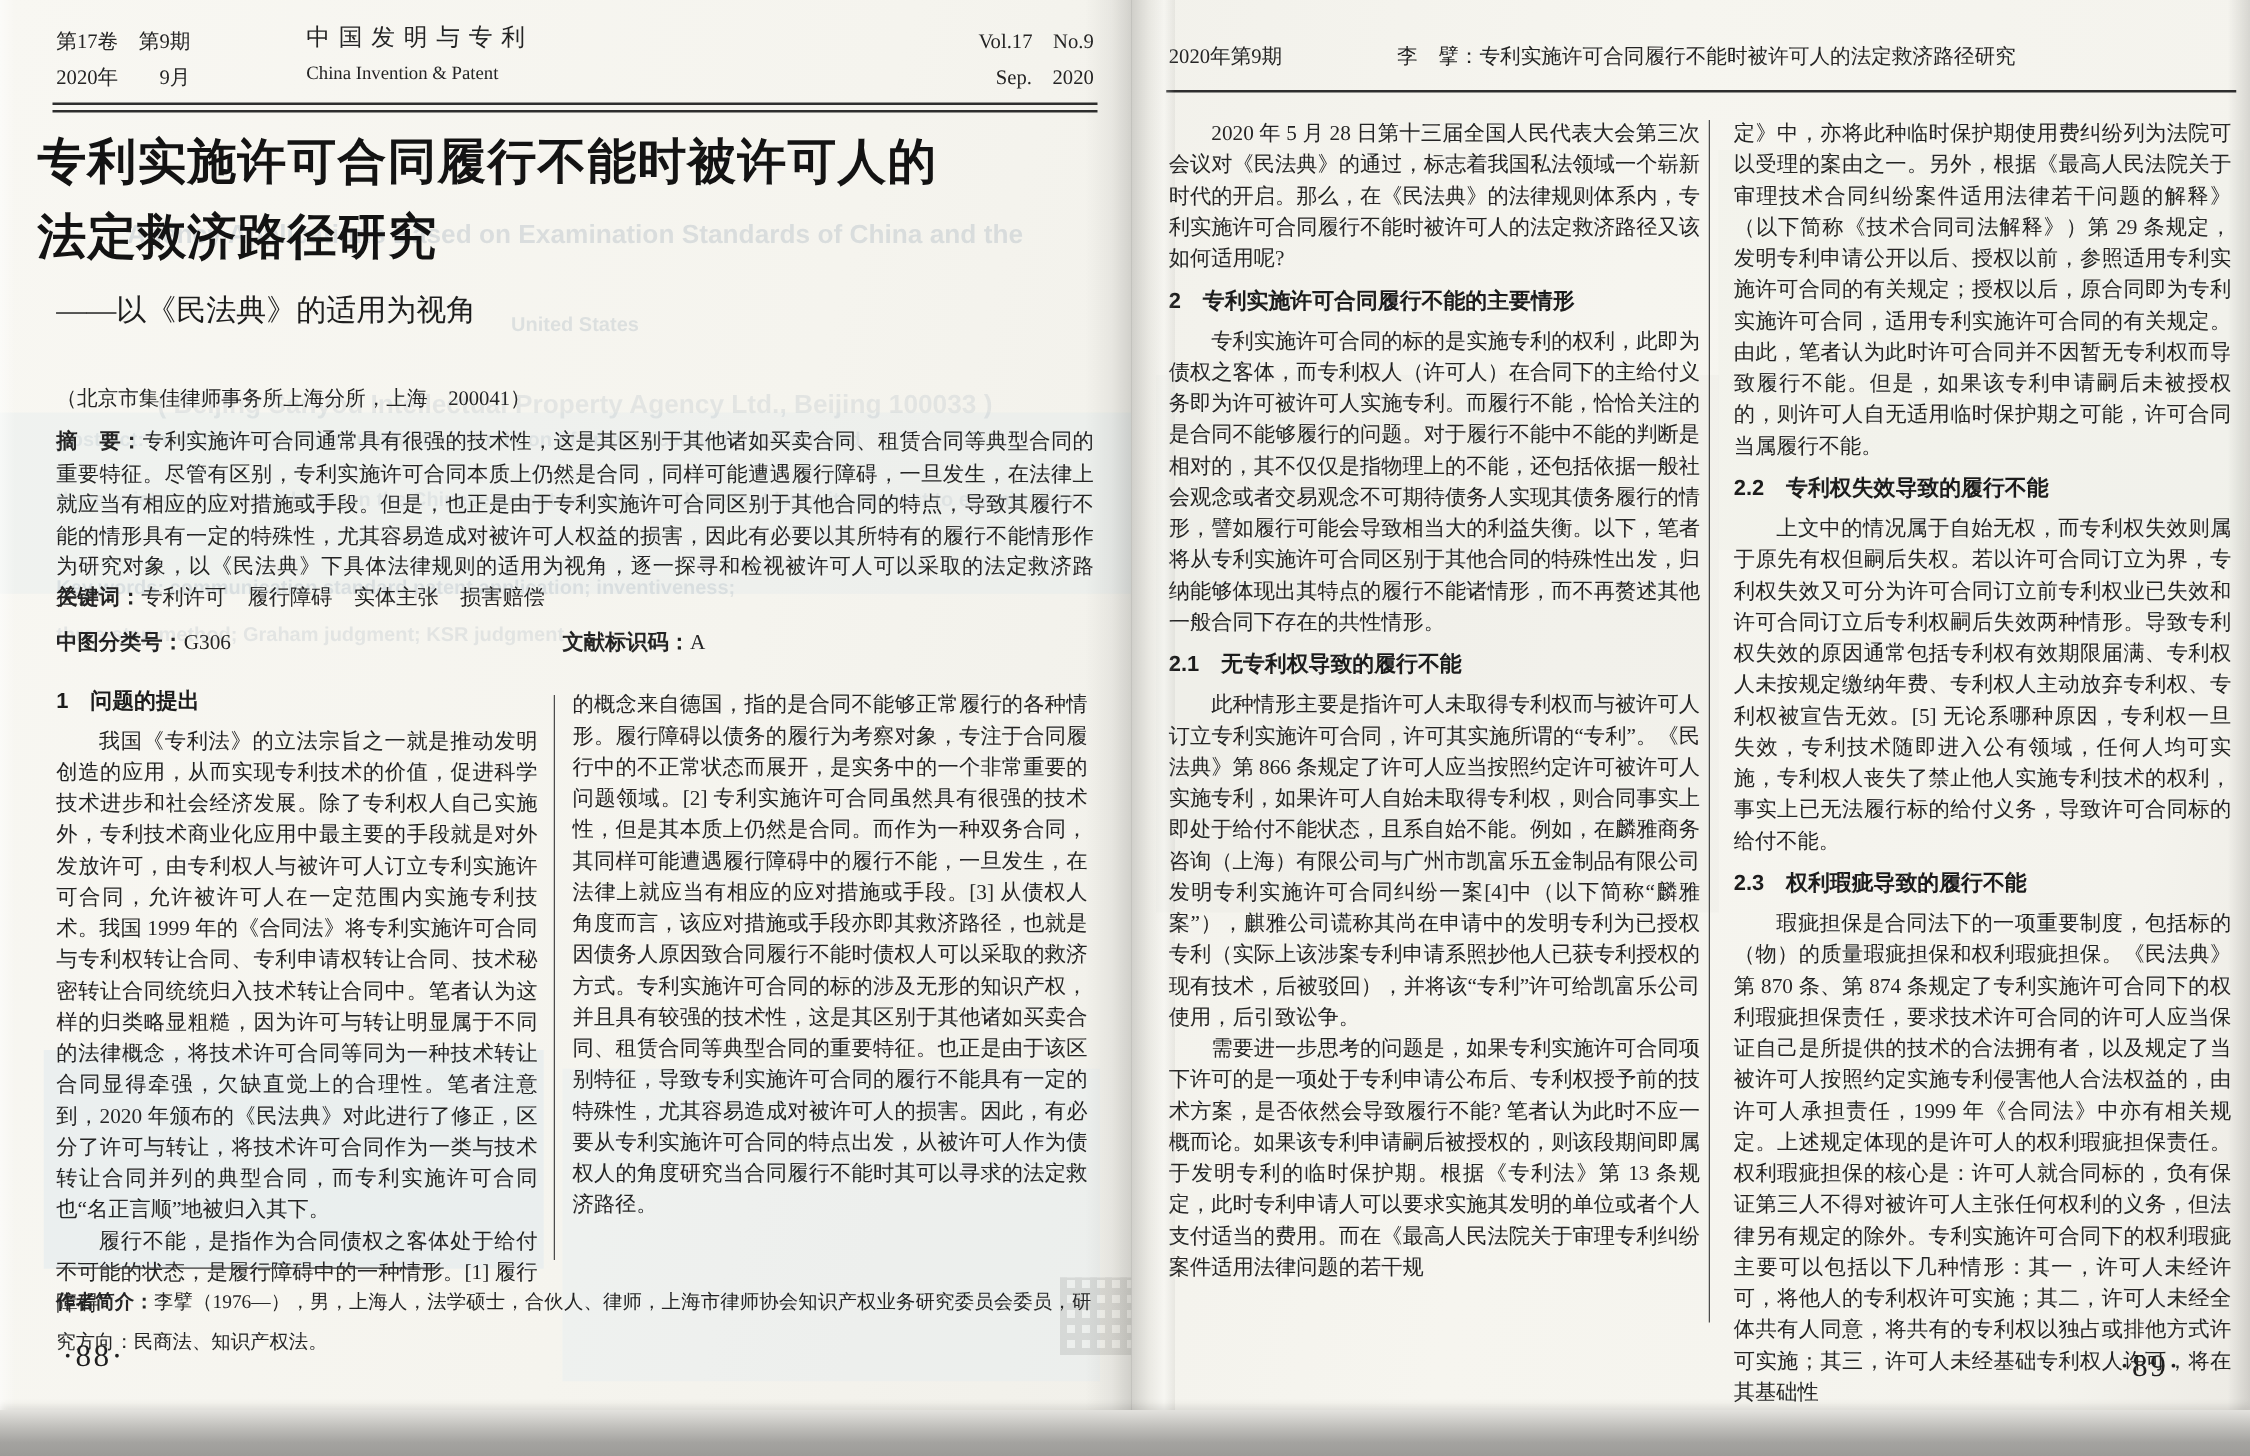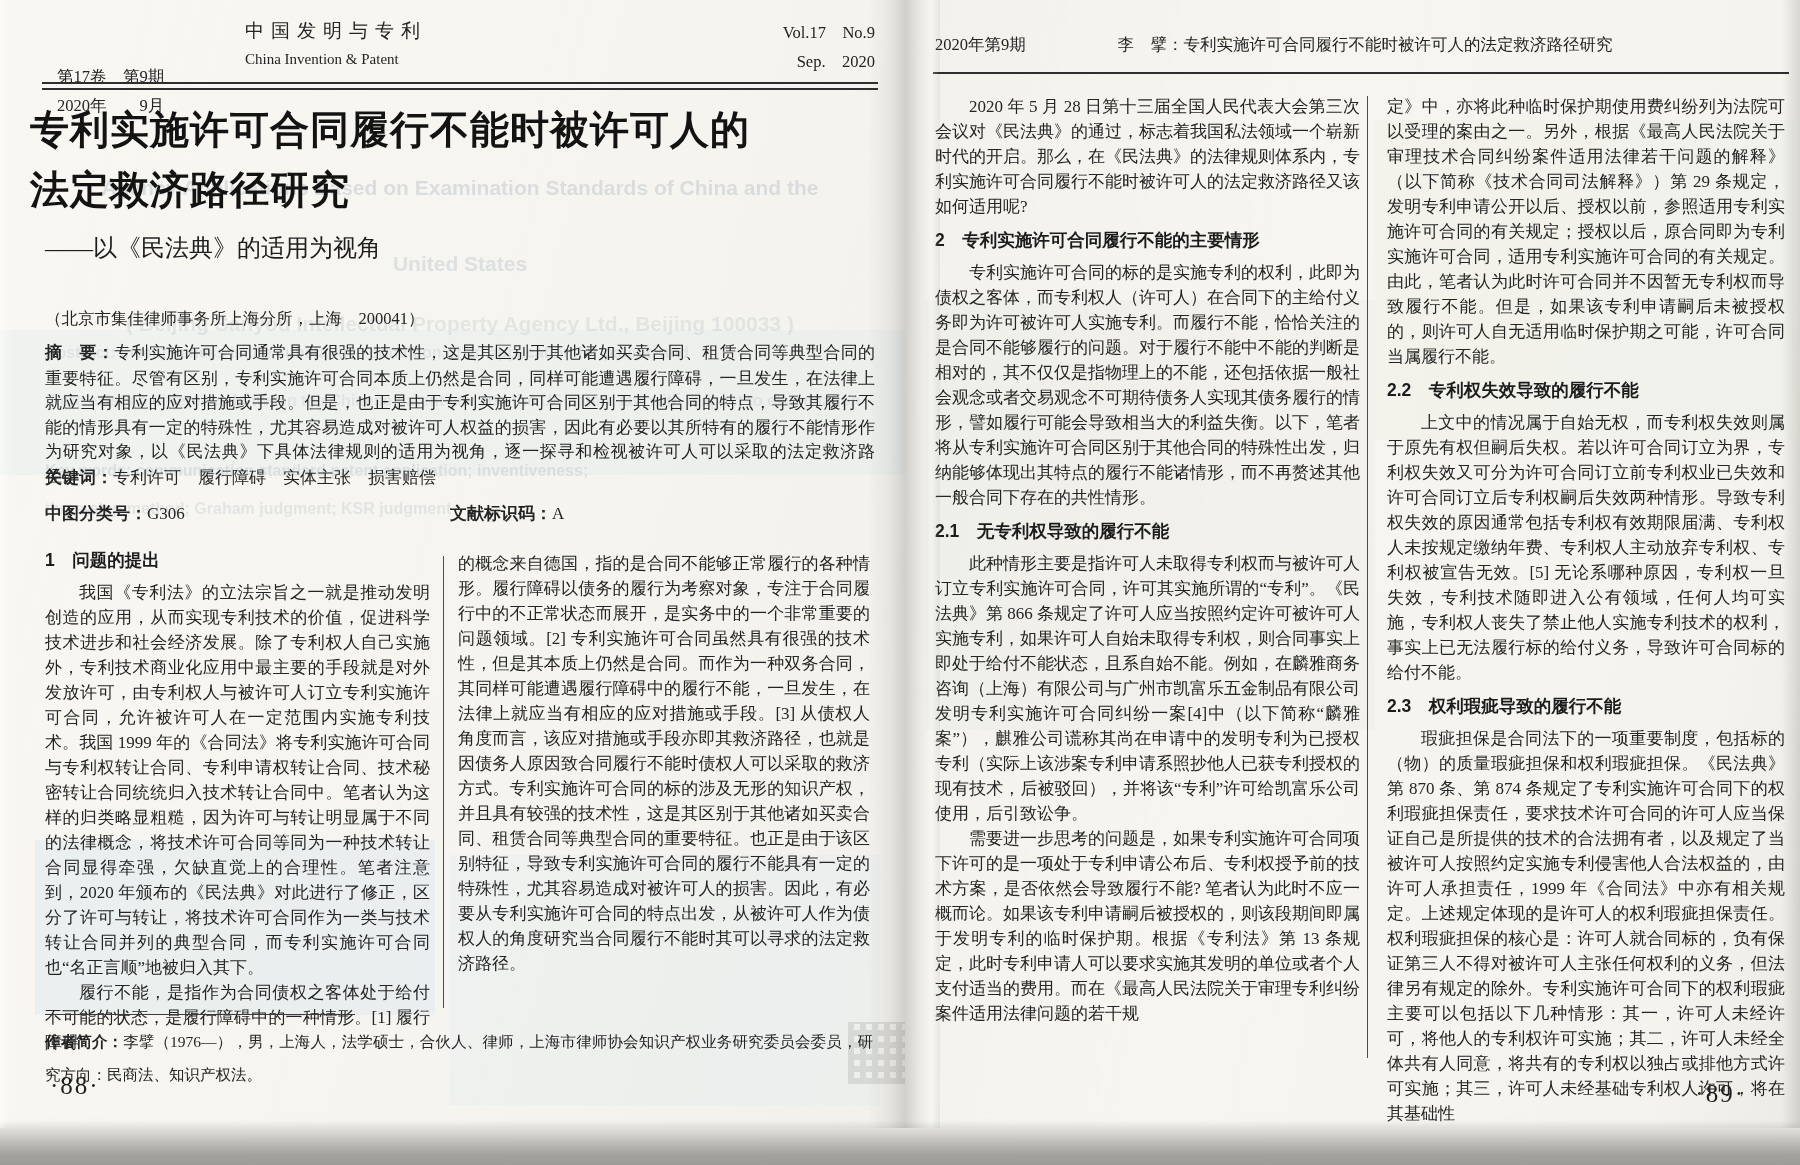--- a/index.html
+++ b/index.html
@@ -31,33 +31,33 @@
 
 <div id="canvas">
 
   <div id="page-left" class="page">
 
     <div class="tint" style="left:0;top:330px;width:905px;height:145px;background:#dde7ec;opacity:.30;"></div>
     <div class="tint" style="left:35px;top:840px;width:400px;height:175px;background:#d9e6ee;opacity:.40;"></div>
     <div class="tint" style="left:450px;top:855px;width:430px;height:250px;background:#e2ebf1;opacity:.35;"></div>
 
     <div class="ghost-en" style="left:45px;top:176px;width:830px;text-align:center;font-size:21px;opacity:.20;">Agency Applications Based on Examination Standards of China and the</div>
-    <div class="ghost-en" style="left:45px;top:252px;width:830px;text-align:center;font-size:21px;opacity:.18;">United States</div>
+    <div class="ghost-en" style="left:45px;top:252px;width:830px;text-align:center;font-size:16px;opacity:.18;">United States</div>
     <div class="ghost-en" style="left:45px;top:312px;width:830px;text-align:center;font-size:21px;opacity:.13;">( Beijing Sanyou Intellectual Property Agency Ltd., Beijing 100033 )</div>
     <div class="ghost-en" style="left:45px;top:392px;width:830px;font-size:16px;opacity:.11;">there exists a difference between the Chinese patent law and the US patent law with respect to examination</div>
     <div class="ghost-en" style="left:45px;top:344px;width:830px;font-size:16px;opacity:.12;">Abstract: Inventiveness is the substantive condition of an application for patent, and</div>
     <div class="ghost-en" style="left:45px;top:462px;width:700px;font-size:16px;opacity:.16;">Key words: communication standard patent application; inventiveness;</div>
     <div class="ghost-en" style="left:45px;top:500px;width:700px;font-size:16px;opacity:.14;">three-step method; Graham judgment; KSR judgment</div>
 
     <div style="position:absolute;left:848px;top:1022px;width:62px;height:62px;opacity:.10;background:
       repeating-linear-gradient(0deg,#222 0 6px,transparent 6px 12px),
       repeating-linear-gradient(90deg,#222 0 6px,transparent 6px 12px);"></div>
 
     <div style="position:absolute;left:45px;top:16px;width:830px;height:62px;">
-      <div class="hdr-small" style="position:absolute;left:12px;top:2px;margin-top:44px;">
+      <div class="hdr-small" style="position:absolute;left:0;top:2px;">
         <div>第17卷　第9期</div>
         <div>2020年　　9月</div>
       </div>
       <div class="center" style="position:absolute;left:200px;top:0;width:430px;">
         <div style="font-size:19px;letter-spacing:7px;line-height:30px;">中国发明与专利</div>
         <div style="font-size:15px;line-height:26px;">China Invention &amp; Patent</div>
       </div>
       <div class="hdr-small" style="position:absolute;right:0;top:2px;text-align:right;">
         <div>Vol.17　No.9</div>
         <div>Sep.　2020</div>

